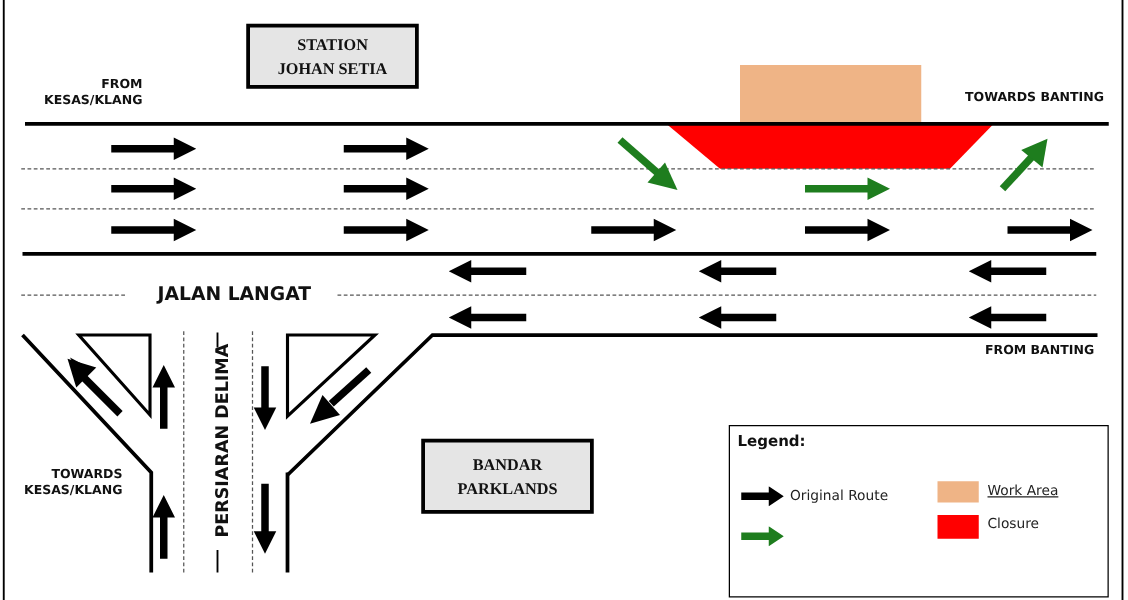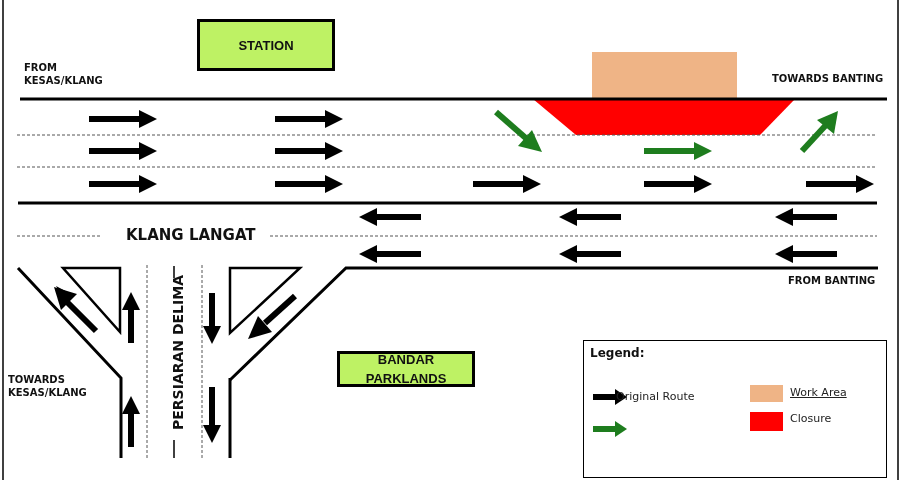--- a/index.html
+++ b/index.html
@@ -1,20 +1,20 @@
 <!DOCTYPE html>
 <html><head>
 <meta charset="utf-8">
 <style>
   html, body { margin: 0; padding: 0; background: #ffffff; }
   body { width: 902px; height: 480px; overflow: hidden; position: relative; font-family: "Liberation Sans", sans-serif; }
   #map { position: absolute; left: 0; top: 0; width: 902px; height: 480px; }
-  .lbl { position: absolute; font-family: "DejaVu Sans", sans-serif; font-weight: bold; color: #111; text-align: left; white-space: nowrap; }
+  .lbl { position: absolute; font-family: "DejaVu Sans", sans-serif; font-weight: bold; color: #111; text-align: right; white-space: nowrap; }
   .small { font-size: 10px; line-height: 13px; }
-  .box { position: absolute; border: 3px solid #000; background: #bef264; box-sizing: border-box; display: flex; flex-direction: column; align-items: center; justify-content: center; font-family: Liberation Sans, sans-serif; font-weight: bold; font-size: 13px; line-height: 19px; color: #111; }
+  .box { position: absolute; border: 3px solid #000; background: #e5e5e5; box-sizing: border-box; display: flex; flex-direction: column; align-items: center; justify-content: center; font-family: Liberation Serif, serif; font-weight: bold; font-size: 13px; line-height: 19px; color: #111; }
   .road-name { position: absolute; font-family: "DejaVu Sans", sans-serif; font-weight: bold; font-size: 15px; color: #111; background: #fff; padding: 0 6px; white-space: nowrap; }
   .vert-name { position: absolute; font-family: "DejaVu Sans", sans-serif; font-weight: bold; font-size: 14px; color: #111; transform: rotate(-90deg); transform-origin: center center; white-space: nowrap; background:#fff; padding: 0 4px; }
   #legend { position: absolute; left: 583px; top: 340px; width: 304px; height: 138px; border: 1px solid #000; box-sizing: border-box; background: #fff; font-family: "DejaVu Sans", sans-serif; }
   #legend .title { position: absolute; left: 6px; top: 5px; font-weight: bold; font-size: 12px; color: #111; }
   #legend .item { position: absolute; font-size: 11px; color: #222; line-height: 15px; }
   #legend .sw { position: absolute; width: 33px; height: 17px; }
 </style>
 </head>
 <body>
 
@@ -83,45 +83,46 @@
     <line x1="496" y1="112" x2="528" y2="140" stroke="#1e7d1e" stroke-width="6"></line>
     <polygon points="542,152 518,146 532,130" fill="#1e7d1e"></polygon>
     <path d="M644,148 h50 v-6 l18,9 l-18,9 v-6 h-50z" fill="#1e7d1e"></path>
     <line x1="802" y1="151" x2="826" y2="125" stroke="#1e7d1e" stroke-width="6"></line>
     <polygon points="838,111 834,134 817,120" fill="#1e7d1e"></polygon>
   </g>
 </svg>
 
 <div class="box" style="left:197px;top:19px;width:138px;height:52px;">
   <span>STATION</span>
+  <span>JOHAN SETIA</span>
 </div>
-<div class="box" style="left:337px;top:351px;width:138px;height:36px;">
+<div class="box" style="left:337px;top:351px;width:138px;height:60px;">
   <span>BANDAR</span>
   <span>PARKLANDS</span>
 </div>
 
 <div class="lbl small" style="left:24px;top:61px;width:90px;">
   <div>FROM</div>
   <div>KESAS/KLANG</div>
 </div>
 <div class="lbl small" style="left:772px;top:72px;">TOWARDS BANTING</div>
 <div class="lbl small" style="left:788px;top:274px;">FROM BANTING</div>
 <div class="lbl small" style="left:8px;top:343px;width:90px;margin-top:30px;">
   <div>TOWARDS</div>
   <div>KESAS/KLANG</div>
 </div>
-<div class="road-name" style="left:120px;top:226px;">KLANG LANGAT</div>
+<div class="road-name" style="left:120px;top:226px;">JALAN LANGAT</div>
 <div class="vert-name" style="left:104px;top:352px;width:140px;text-align:center;">PERSIARAN DELIMA</div>
 
 <div id="legend">
   <div class="title">Legend:</div>
   <svg style="position:absolute;left:8px;top:48px;" width="36" height="16">
     <path d="M1,5 h22 v-5 l12,8 l-12,8 v-5 h-22z" fill="#000"></path>
   </svg>
-  <div class="item" style="left:32px;top:48px;">Original Route</div>
+  <div class="item" style="left:48px;top:48px;">Original Route</div>
   <svg style="position:absolute;left:8px;top:80px;" width="36" height="16">
     <path d="M1,5 h22 v-5 l12,8 l-12,8 v-5 h-22z" fill="#1e7d1e"></path>
   </svg>
   <div class="sw" style="left:166px;top:44px;background:#efb486;"></div>
   <div class="item" style="left:206px;top:44px;text-decoration:underline;">Work Area</div>
   <div class="sw" style="left:166px;top:71px;background:#ff0000;height:19px;"></div>
   <div class="item" style="left:206px;top:70px;">Closure</div>
 </div>
 
 </body></html>

